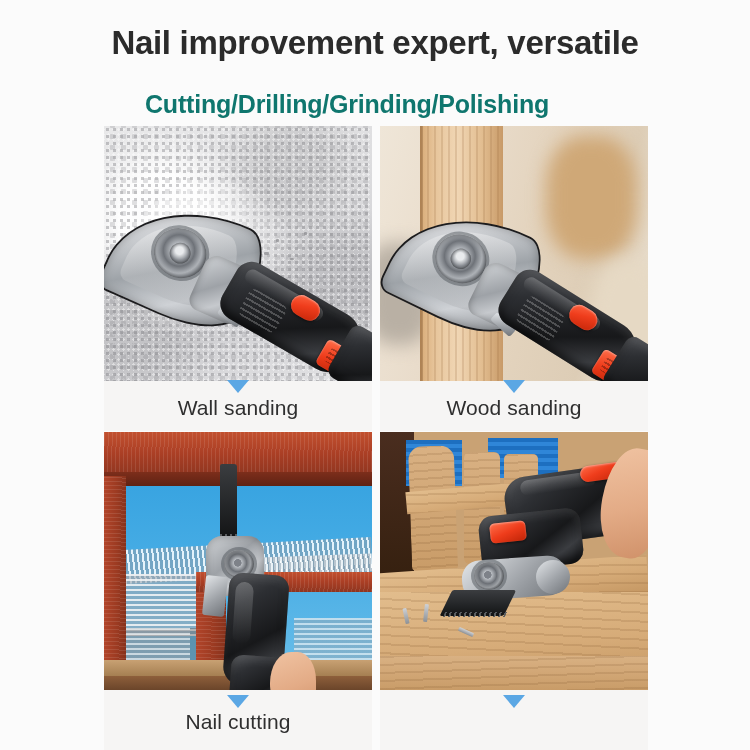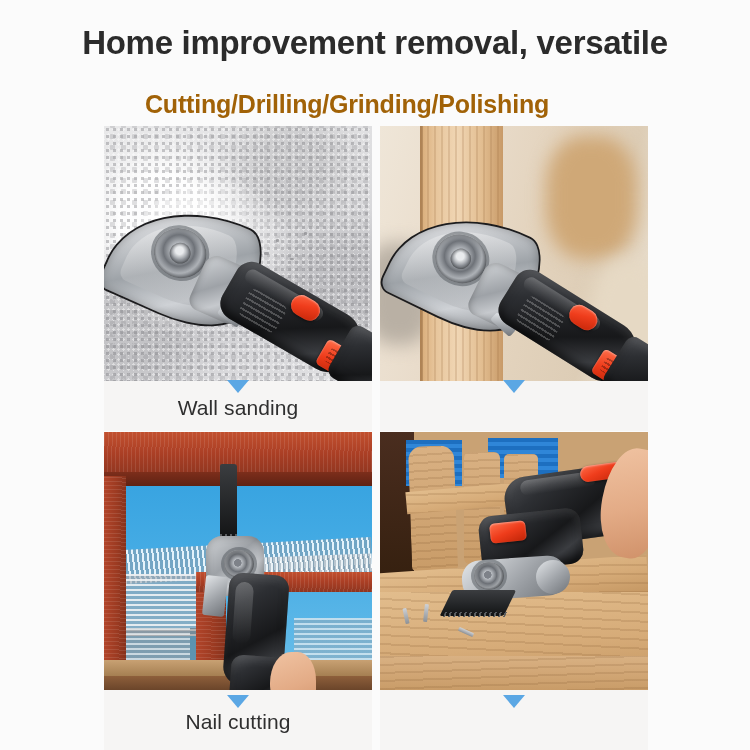--- a/index.html
+++ b/index.html
@@ -19,21 +19,21 @@
     font-size:33px;font-weight:bold;
     letter-spacing:-0.3px;
     color:#2b2b2b;
     white-space:nowrap;
   }
   .subhead{
     position:absolute;left:0;top:90px;width:694px;
     text-align:center;
     font-size:25px;font-weight:bold;
     letter-spacing:-0.2px;
-    color:#a16207;
+    color:#0f766e;
     white-space:nowrap;
   }
 
   
   .grid{
     position:absolute;left:104px;top:126px;
     width:544px;height:624px;padding-left:16px;
   }
   .cell{position:absolute;width:268px;}
   .cell.c-left{left:0;}
@@ -247,21 +247,21 @@
   .blade-teeth{
     position:absolute;
     background:repeating-linear-gradient(90deg,#5a5d60 0 2px,rgba(0,0,0,0) 2px 5px);
   }
 </style>
 </head>
 <body>
 
 <div class="page">
 
-  <div class="headline">Home improvement removal, versatile</div>
+  <div class="headline">Nail improvement expert, versatile</div>
   <div class="subhead">Cutting/Drilling/Grinding/Polishing</div>
 
   <div class="grid">
 
     <div class="cell c-left r-top">
       <div class="photo">
         <div class="wall-bg"></div>
         <div class="wall-speckle"></div>
         <div class="wall-smear"></div>
 
@@ -322,20 +322,21 @@
           <div class="vent" style="left:150px;top:58px;width:46px;height:32px;transform:rotate(6deg);"></div>
           <div class="btn-red" style="left:198px;top:42px;width:32px;height:22px;border-radius:11px;transform:rotate(6deg);"></div>
           <div class="switch-red" style="left:248px;top:74px;width:34px;height:30px;transform:rotate(6deg);">
             <div class="switch-lines" style="left:7px;top:7px;width:20px;height:16px;"></div>
           </div>
           <div class="body" style="left:264px;top:50px;width:80px;height:62px;border-radius:10px;transform:rotate(6deg);"></div>
         </div>
       </div>
       <div class="caption">
         <div class="marker"></div>
+        <span class="caption-text">Wood sanding</span>
       </div>
     </div>
 
     <div class="cell c-left r-bottom">
       <div class="photo">
         <div class="sky"></div>
 
         <div class="roof" style="left:0;top:112px;width:268px;height:34px;transform:rotate(-3deg);"></div>
         <div class="roof2" style="left:0;top:142px;width:116px;height:62px;"></div>
         <div class="shadowwall" style="left:0;top:196px;width:120px;height:62px;background:rgba(90,78,72,.35);"></div>

